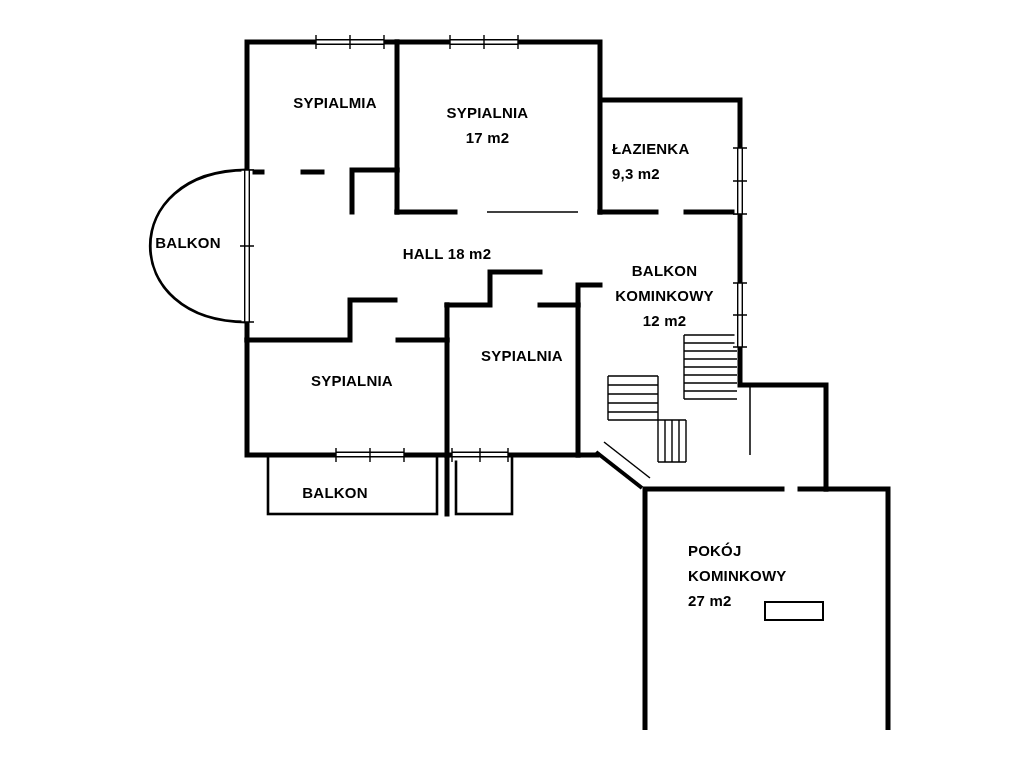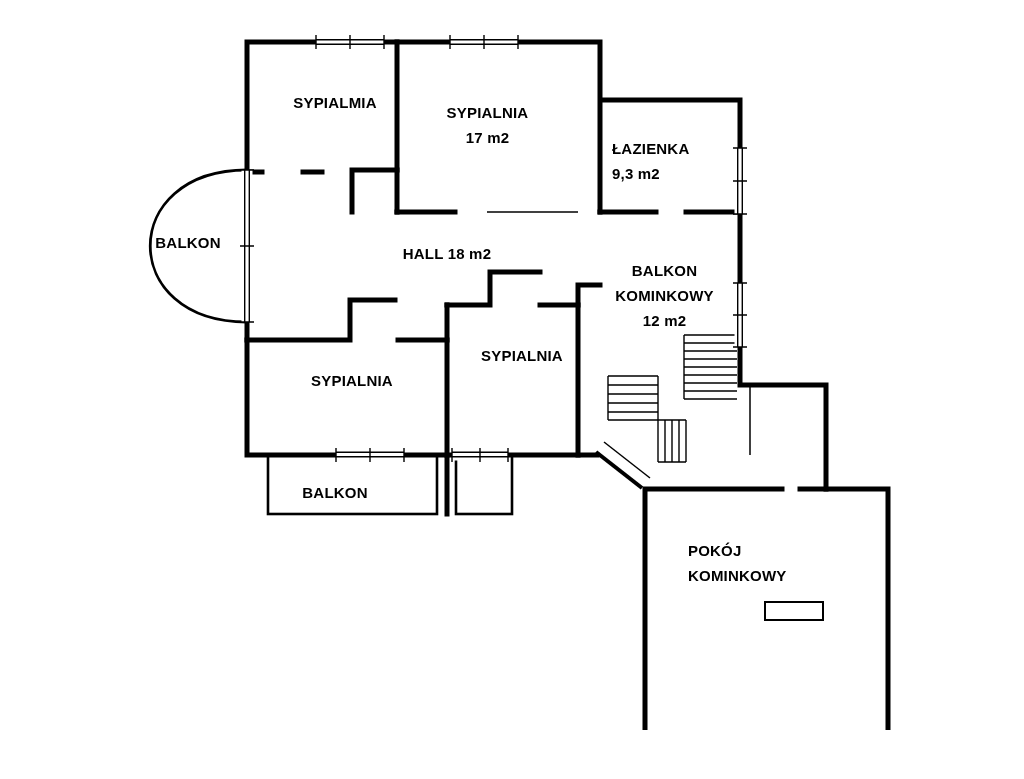--- a/index.html
+++ b/index.html
@@ -129,15 +129,16 @@
     <div>SYPIALNIA</div>
   </div>
 
   <div class="label center" style="left:285px;top:480px;width:100px">
     <div>BALKON</div>
   </div>
 
   <div class="label" style="left:688px;top:538px;width:150px">
     <div>POKÓJ</div>
     <div>KOMINKOWY</div>
+    <div>27 m2</div>
   </div>
 
 </div>
 
 </body></html>

